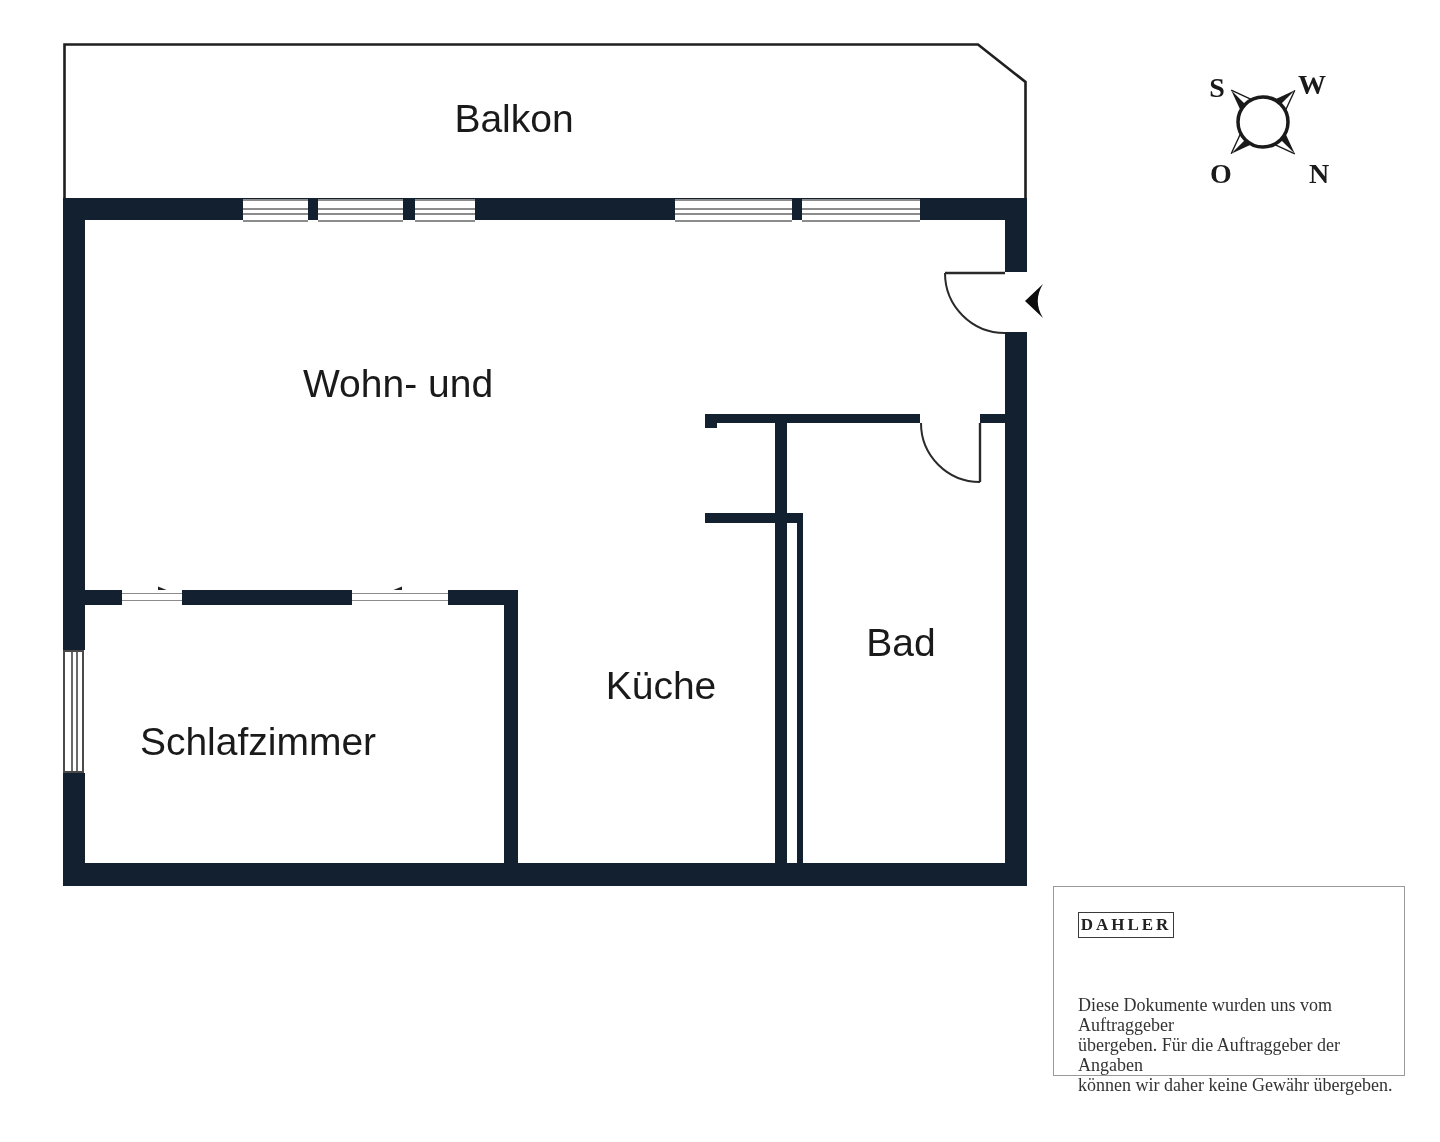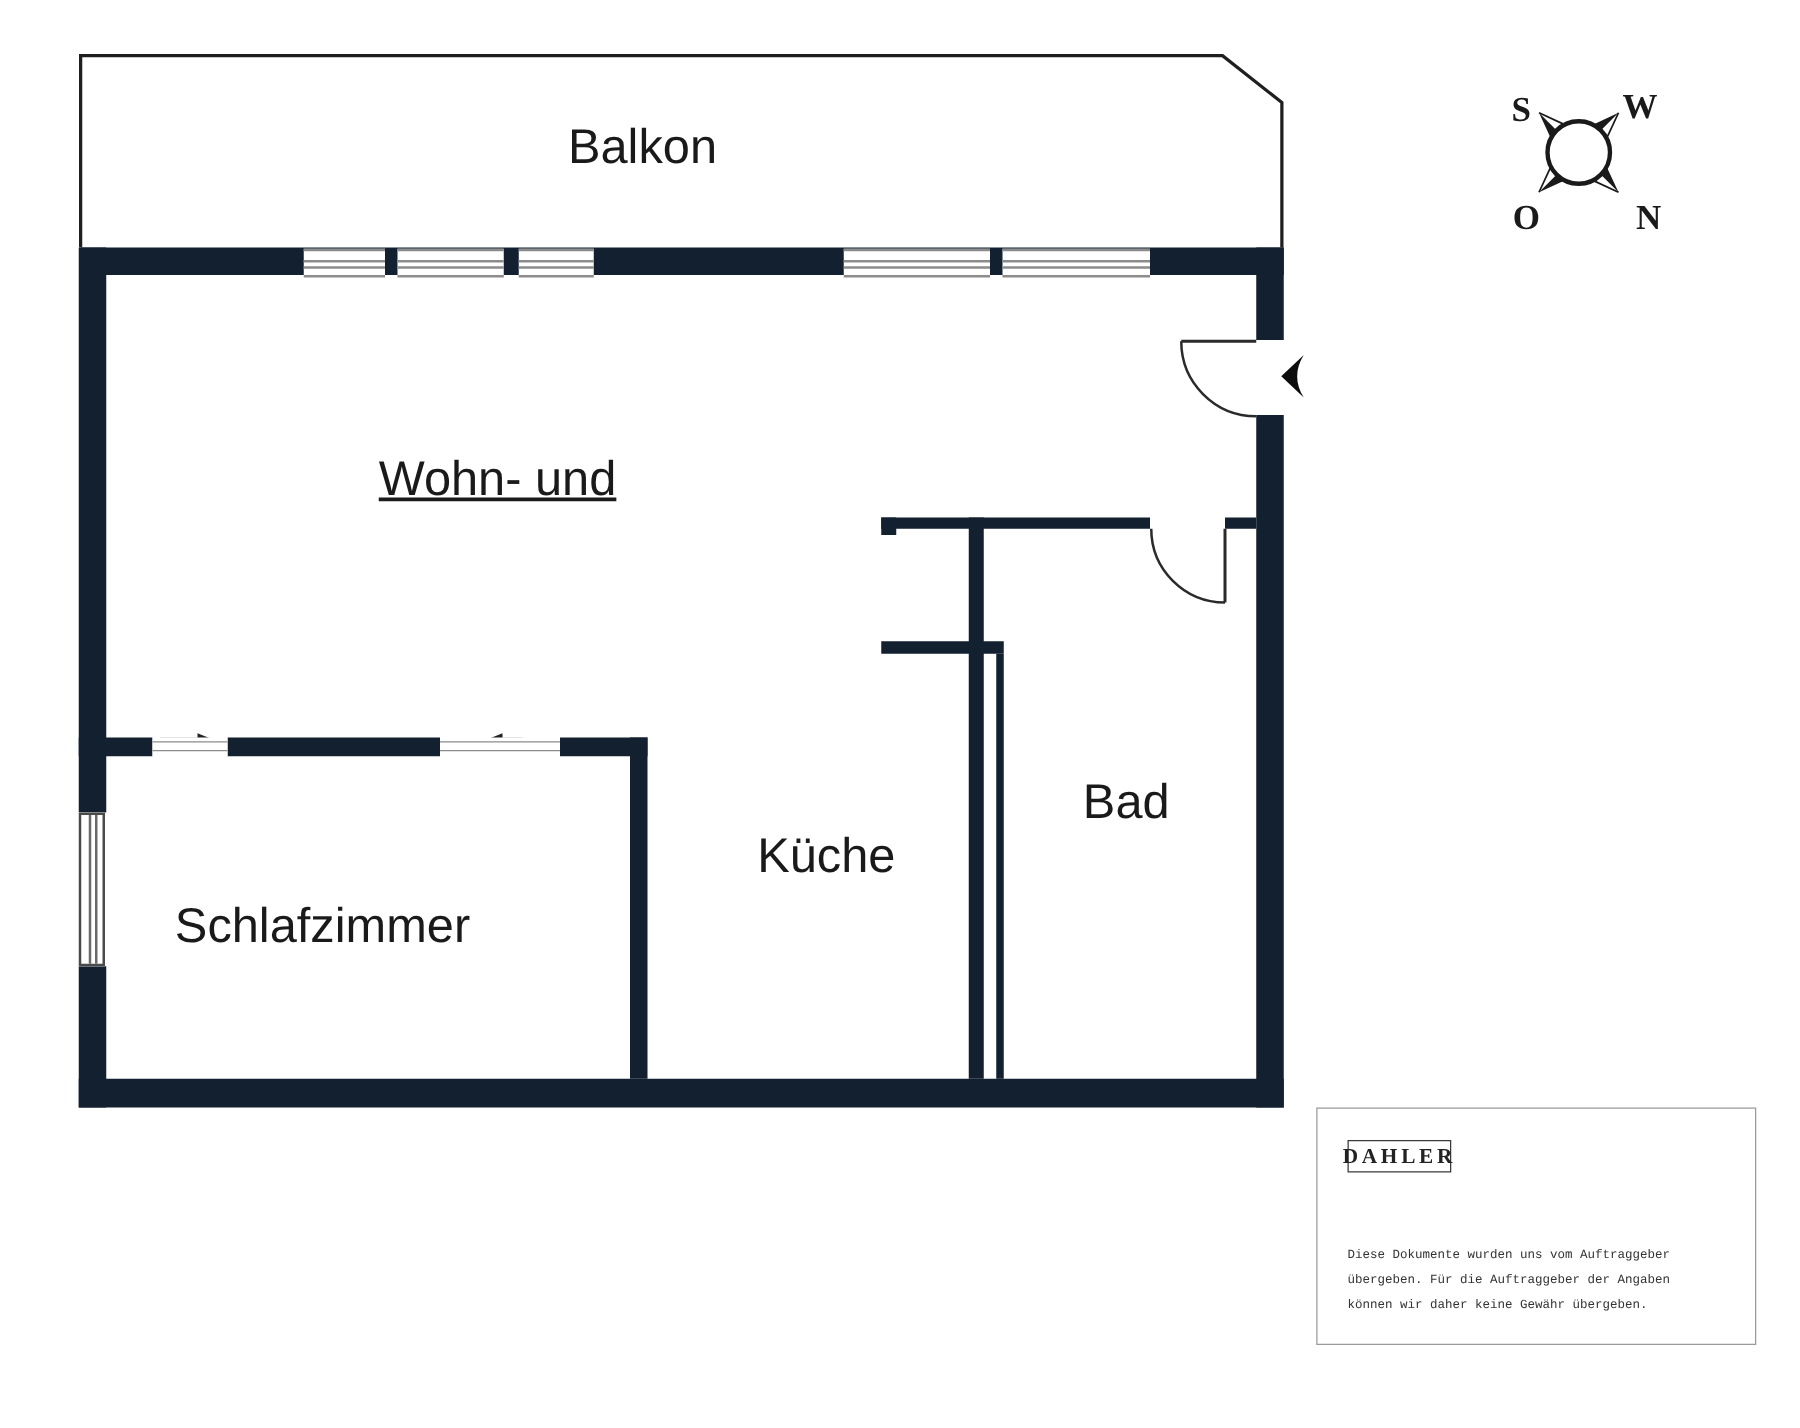--- a/index.html
+++ b/index.html
@@ -7,29 +7,29 @@
         font-family:"Liberation Sans", sans-serif;color:#1a1a1a;}
   .wall{position:absolute;background:#132030;}
   .thinwall{position:absolute;background:#132030;}
   .window-h{position:absolute;background:#ffffff;border-top:2px solid #8c8c8c;border-bottom:2px solid #8c8c8c;box-sizing:border-box;}
   .window-h .pane{position:absolute;left:0;right:0;height:0;border-top:2px solid #8c8c8c;}
   .window-v{position:absolute;background:#ffffff;border:2px solid #4a4a4a;box-sizing:border-box;}
   .window-v .pane{position:absolute;top:0;bottom:0;width:0;border-left:2px solid #6a6a6a;}
   .slide-open{position:absolute;background:#ffffff;}
   .slide-open .track{position:absolute;left:0;right:0;height:0;border-top:1.6px solid #8c8c8c;}
   .room-label{position:absolute;font-size:39px;line-height:1.2;white-space:nowrap;transform:translate(-50%,-50%);text-align:center;}
-  .room-label.multiline{transform:none;line-height:51px;text-decoration:underline;}
+  .room-label.multiline{transform:none;line-height:51px;}
   svg.overlay{position:absolute;left:0;top:0;pointer-events:none;}
   .brand-box{position:absolute;left:1053px;top:886px;width:352px;height:190px;
              border:1.5px solid #9a9a9a;box-sizing:border-box;background:#ffffff;}
-  .logo-box{position:absolute;left:24px;top:25px;width:83px;height:26px;border:1.5px solid #3a3a3a;
+  .logo-box{position:absolute;left:24px;top:25px;width:96px;height:26px;border:1.5px solid #3a3a3a;
             box-sizing:border-box;display:flex;align-items:center;justify-content:center;
             font-family:"Liberation Serif", serif;font-size:17px;font-weight:600;letter-spacing:3px;color:#222;}
-  .disclaimer{position:absolute;left:24px;top:108px;font-family:Liberation Mono, monospace;
-              font-size:10px;line-height:20px;color:#333;}
+  .disclaimer{position:absolute;left:24px;top:108px;font-family:Liberation Serif, serif;
+              font-size:18px;line-height:20px;color:#333;}
   .compass{position:absolute;left:1195px;top:55px;width:140px;height:140px;}
   .compass text{font-family:"Liberation Serif", serif;font-size:28px;font-weight:bold;fill:#1a1a1a;}
 </style>
 </head>
 <body>
 
 <div class="page">
 
   <svg class="overlay" width="1440" height="1142" viewBox="0 0 1440 1142">
 

